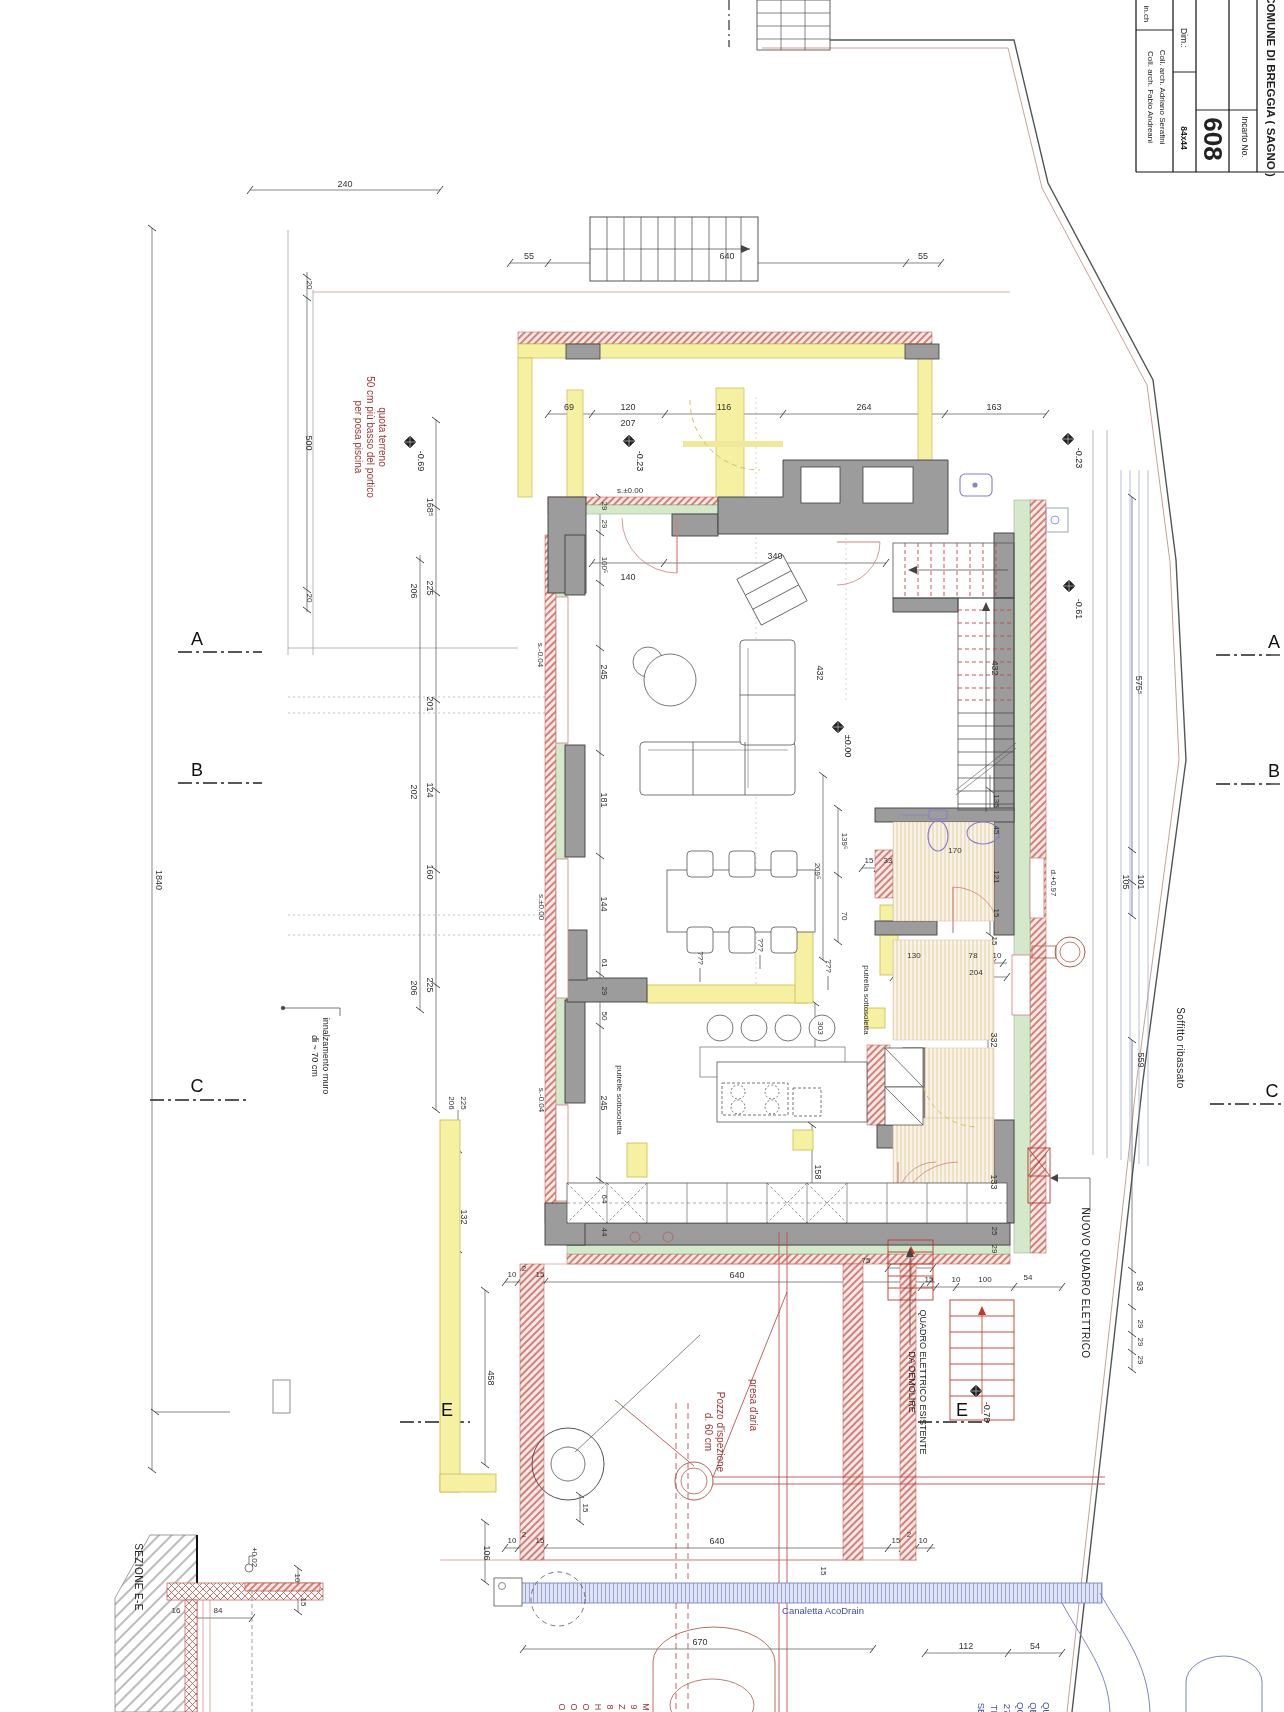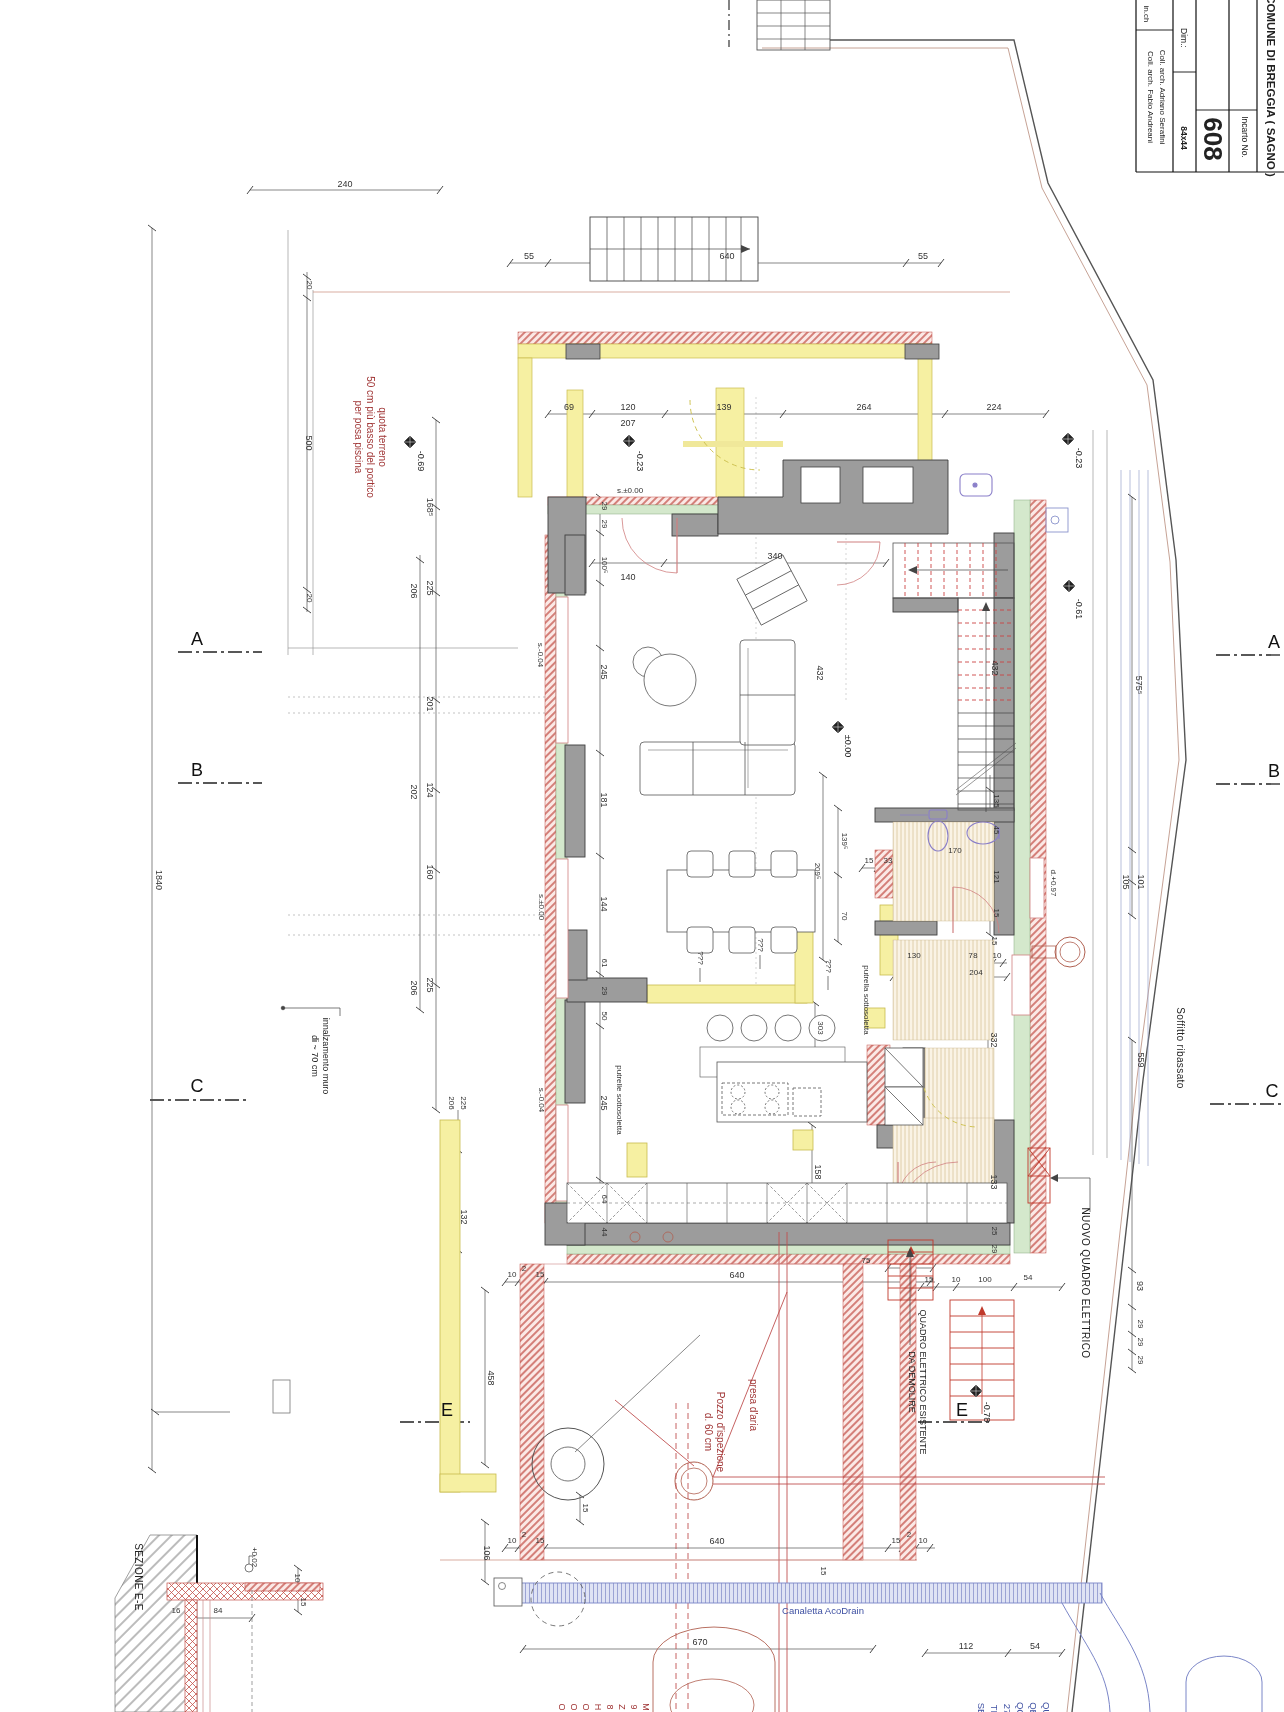--- a/index.html
+++ b/index.html
@@ -388,23 +388,23 @@
       <div class="ann a-red rot" style="left: 370px; top: 437px;">quota terreno
 50 cm più basso del portico
 per posa piscina</div>
       <div class="ann a-lvl rot" style="left: 421px; top: 461px;">-0.69</div>
       <div class="ann a-dim" style="left: 529px; top: 256px;">55</div>
       <div class="ann a-dim" style="left: 727px; top: 256px;">640</div>
       <div class="ann a-dim" style="left: 923px; top: 256px;">55</div>
       <div class="ann a-dim" style="left: 569px; top: 407px; text-align: center;">69</div>
       <div class="ann a-dim" style="left: 628px; top: 407px;">120</div>
       <div class="ann a-dim" style="left: 628px; top: 423px;">207</div>
-      <div class="ann a-dim" style="left: 724px; top: 407px;">139</div>
+      <div class="ann a-dim" style="left: 724px; top: 407px;">116</div>
       <div class="ann a-dim" style="left: 864px; top: 407px;">264</div>
-      <div class="ann a-dim" style="left: 994px; top: 407px;">224</div>
+      <div class="ann a-dim" style="left: 994px; top: 407px;">163</div>
       <div class="ann a-lvl rot" style="left: 640px; top: 461px;">-0.23</div>
       <div class="ann a-lvl rot" style="left: 1079px; top: 458px;">-0.23</div>
       <div class="ann a-dimsm" style="left: 630px; top: 491px;">s.±0.00</div>
       <div class="ann a-dimsm rot" style="left: 604px; top: 506px;">29</div>
       <div class="ann a-dimsm rot" style="left: 604px; top: 524px;">29</div>
       <div class="ann a-dimsm rot" style="left: 604px; top: 565px;">100⁵</div>
       <div class="ann a-dim" style="left: 628px; top: 556px; margin-top: 21px;">140</div>
       <div class="ann a-dim" style="left: 775px; top: 556px;">340</div>
       <div class="ann a-dim rot" style="left: 430px; top: 507px;">168⁵</div>
       <div class="ann a-dim rot" style="left: 430px; top: 588px;">225</div>

